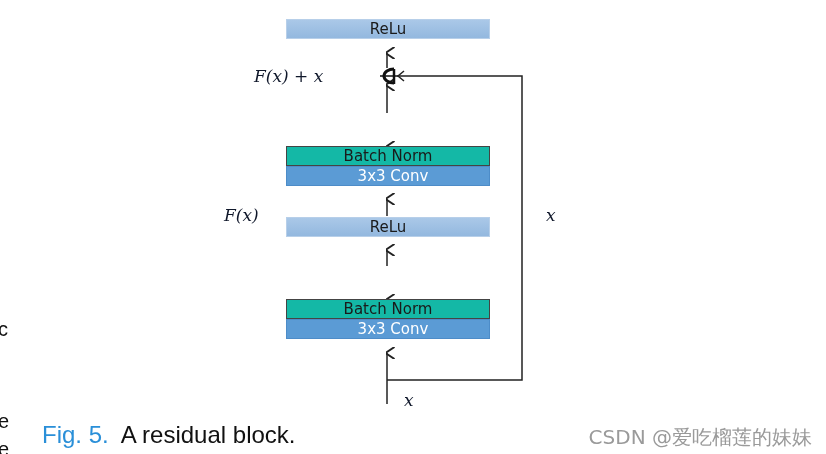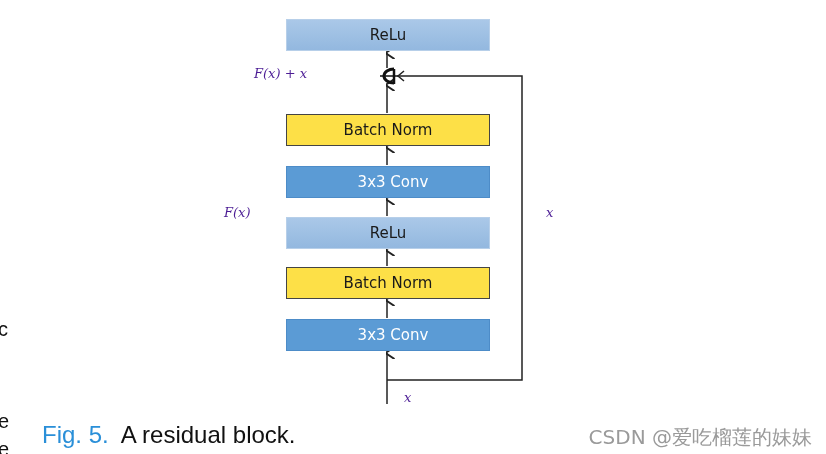--- a/index.html
+++ b/index.html
@@ -1,22 +1,22 @@
 <!DOCTYPE html>
 <html><head>
 <meta charset="utf-8">
 <style>
   html, body { margin: 0; padding: 0; background: #ffffff; }
   body { width: 826px; height: 454px; position: relative; overflow: hidden; font-family: "DejaVu Sans", sans-serif; }
-  .block { position: absolute; left: 286px; width: 204px; height: 32px; box-sizing: border-box;
+  .block { position: absolute; left: 286px; width: 204px; height: 20px; box-sizing: border-box;
            display: flex; align-items: center; justify-content: center; font-size: 15px; color: #1a1a1a; }
   .relu { background: linear-gradient(#aac8e8, #93b8df); border: 1px solid #b7cfe9; }
   .conv { background: #5b9bd5; border: 1px solid #4d8cc8; color: #ffffff; padding-left: 10px; }
-  .bn   { background: #fde047; border: 1.5px solid #444; }
-  .math { position: absolute; font-family: "DejaVu Serif", serif; font-style: italic; font-size: 13px; color: #4c1d95; }
+  .bn   { background: #14b8a6; border: 1.5px solid #444; margin-top: 32px; }
+  .math { position: absolute; font-family: "DejaVu Serif", serif; font-style: italic; font-size: 17px; color: #0f172a; }
   svg.lines { position: absolute; left: 0; top: 0; }
   .caption { position: absolute; left: 42px; top: 421px; font-family: "Liberation Sans", sans-serif; font-size: 24px; color: #111; white-space: pre; }
   .caption .fig { color: #2a8fd8; }
   .watermark { position: absolute; right: 14px; top: 424px; font-family: "DejaVu Sans", sans-serif; font-size: 20px; color: #9a9a9a; }
   .frag { position: absolute; left: -2px; font-family: "Liberation Sans", sans-serif; font-size: 20px; color: #111; }
 </style>
 </head>
 <body>
 
 <svg class="lines" width="826" height="454">

